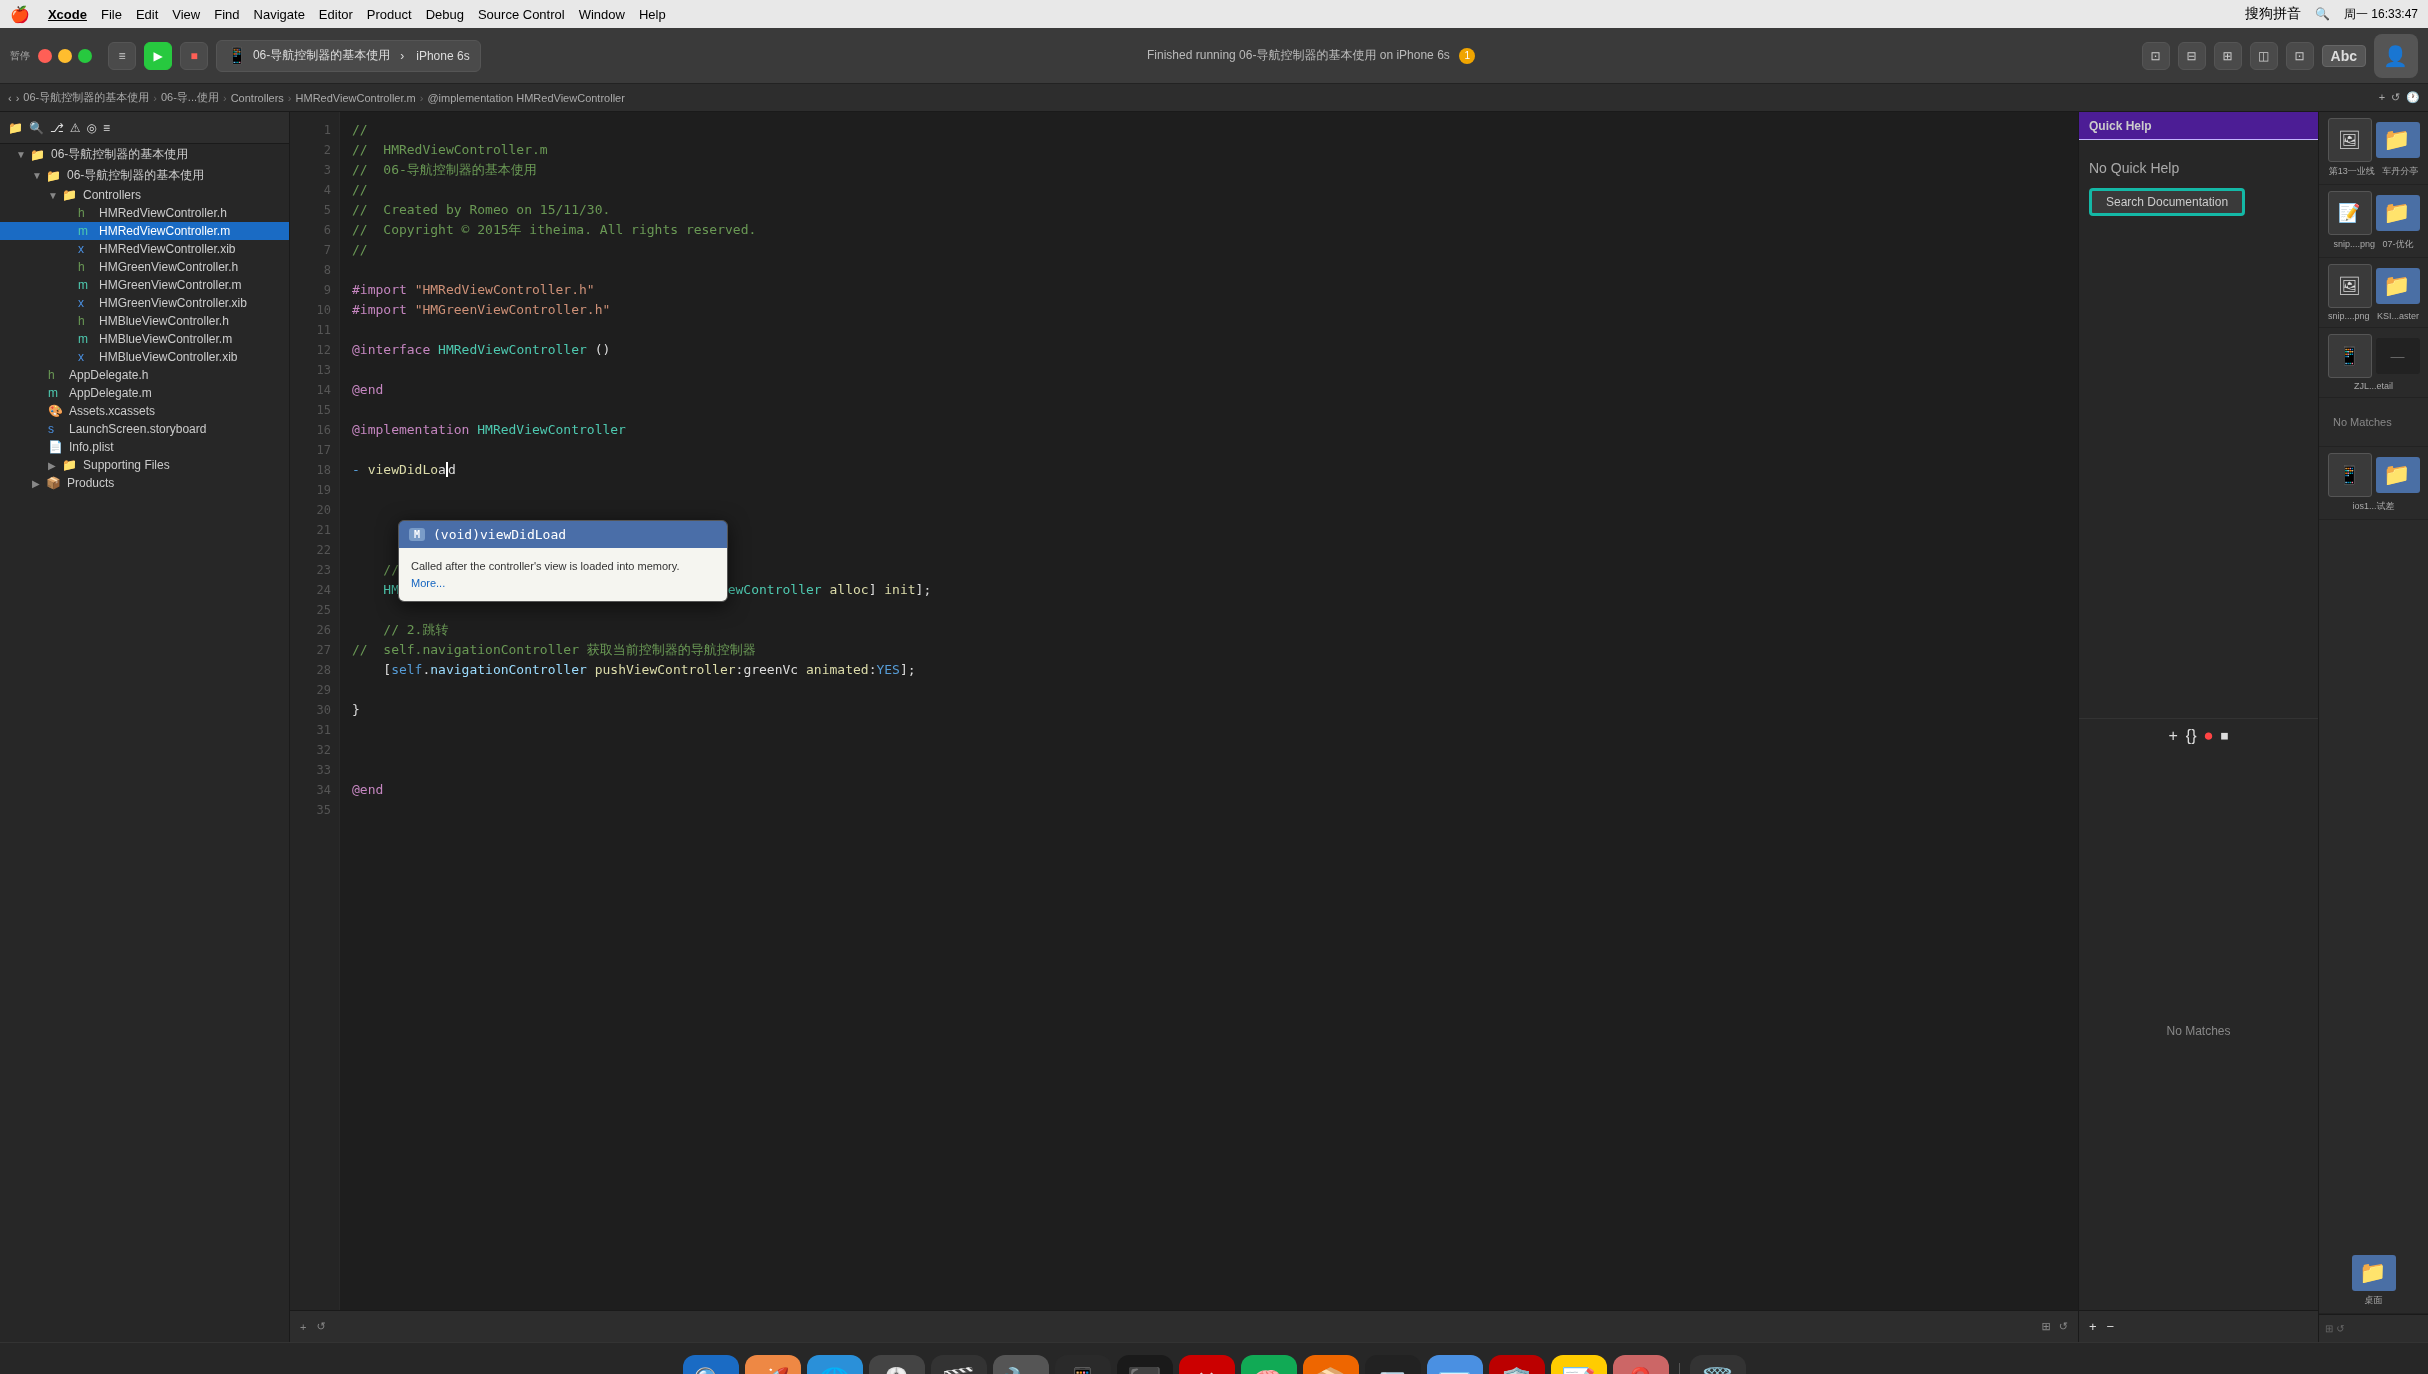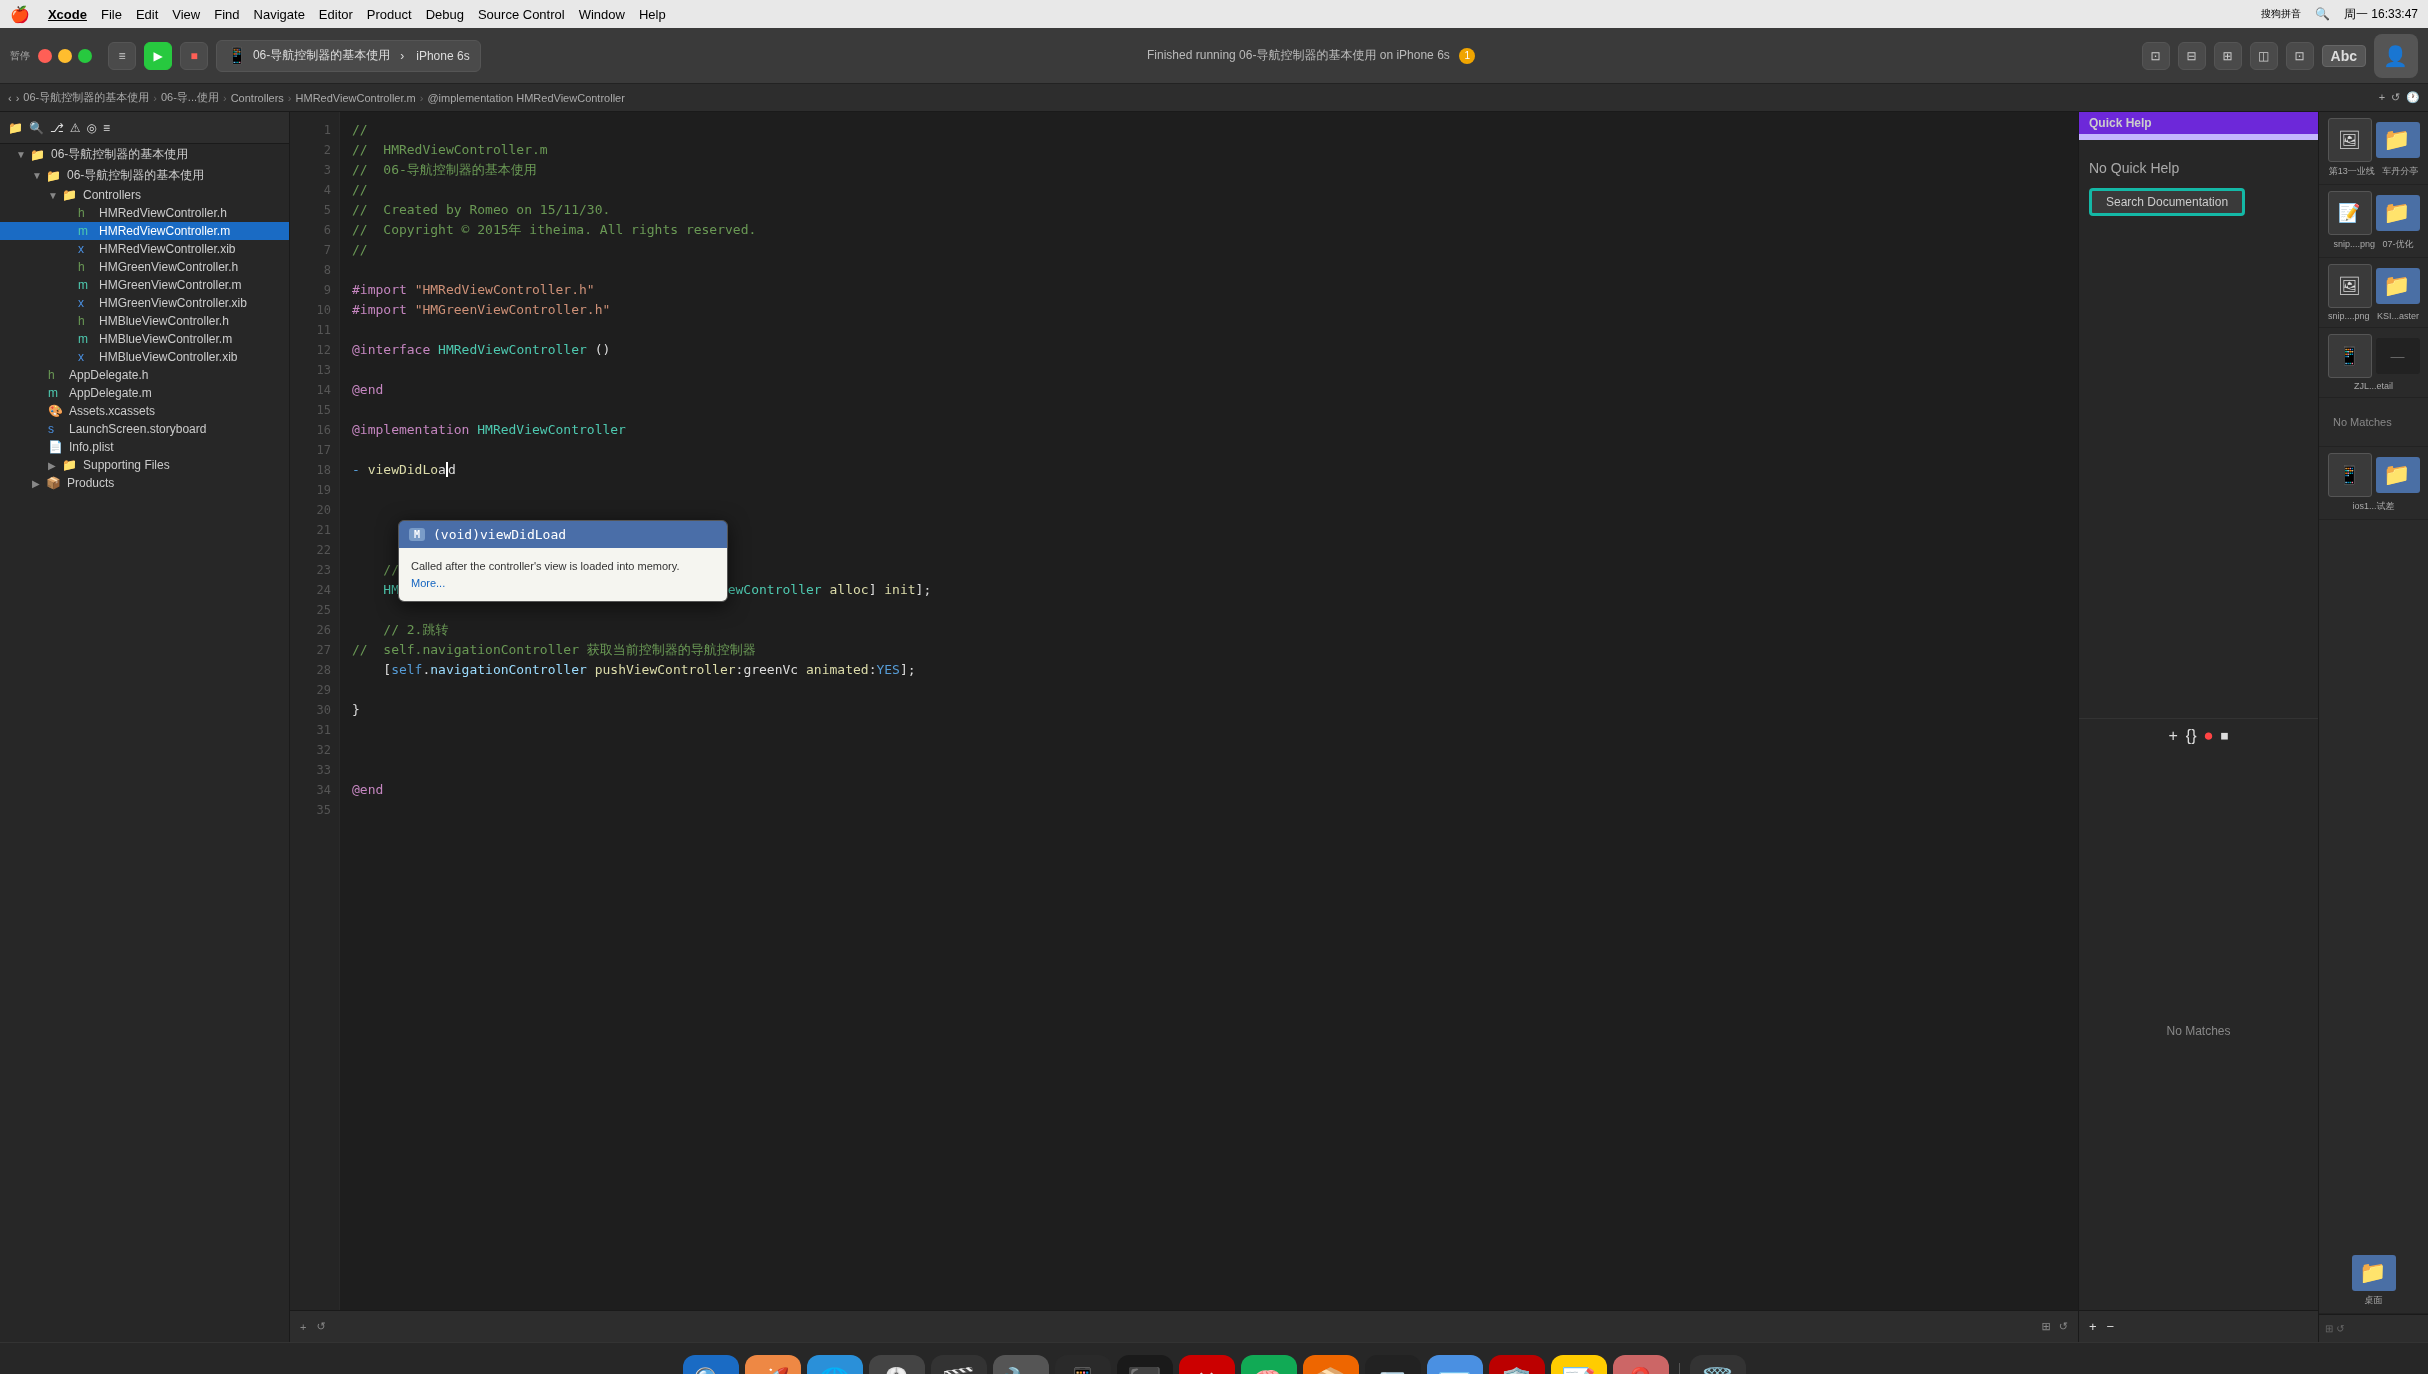--- a/index.html
+++ b/index.html
@@ -212,22 +212,22 @@
     .quick-help-panel {
       width: 240px;
       min-width: 240px;
       background: #272727;
       border-left: 1px solid #1a1a1a;
       display: flex;
       flex-direction: column;
     }
     .quick-help-header {
       height: 28px;
-      background: #6d28d9;
-      border-bottom: 6px solid #c4b5fd;
+      background: #4c1d95;
+      border-bottom: 1px solid #c4b5fd;
       display: flex; align-items: center; padding: 0 10px;
       font-size: 12px; font-weight: 600; color: #ccc;
     }
     .quick-help-body {
       flex: 1;
       display: flex; flex-direction: column; align-items: flex-start;
       padding: 20px 10px;
       gap: 12px;
     }
     .quick-help-title { font-size: 14px; color: #aaa; }
@@ -317,21 +317,21 @@
   <span class="menubar-item">View</span>
   <span class="menubar-item">Find</span>
   <span class="menubar-item">Navigate</span>
   <span class="menubar-item">Editor</span>
   <span class="menubar-item">Product</span>
   <span class="menubar-item">Debug</span>
   <span class="menubar-item">Source Control</span>
   <span class="menubar-item">Window</span>
   <span class="menubar-item">Help</span>
   <div class="menubar-right">
-    <span style="font-size:10px;">搜狗拼音</span>
+    <span style="font-size:14px;">搜狗拼音</span>
     <span>🔍</span>
     <span>周一 16:33:47</span>
   </div>
 </div>
 
 <div class="toolbar">
 
   <div style="display:flex;flex-direction:column;align-items:center;gap:2px;justify-content:center;">
     <span style="font-size:10px;color:#aaa;">暂停</span>
   </div>

